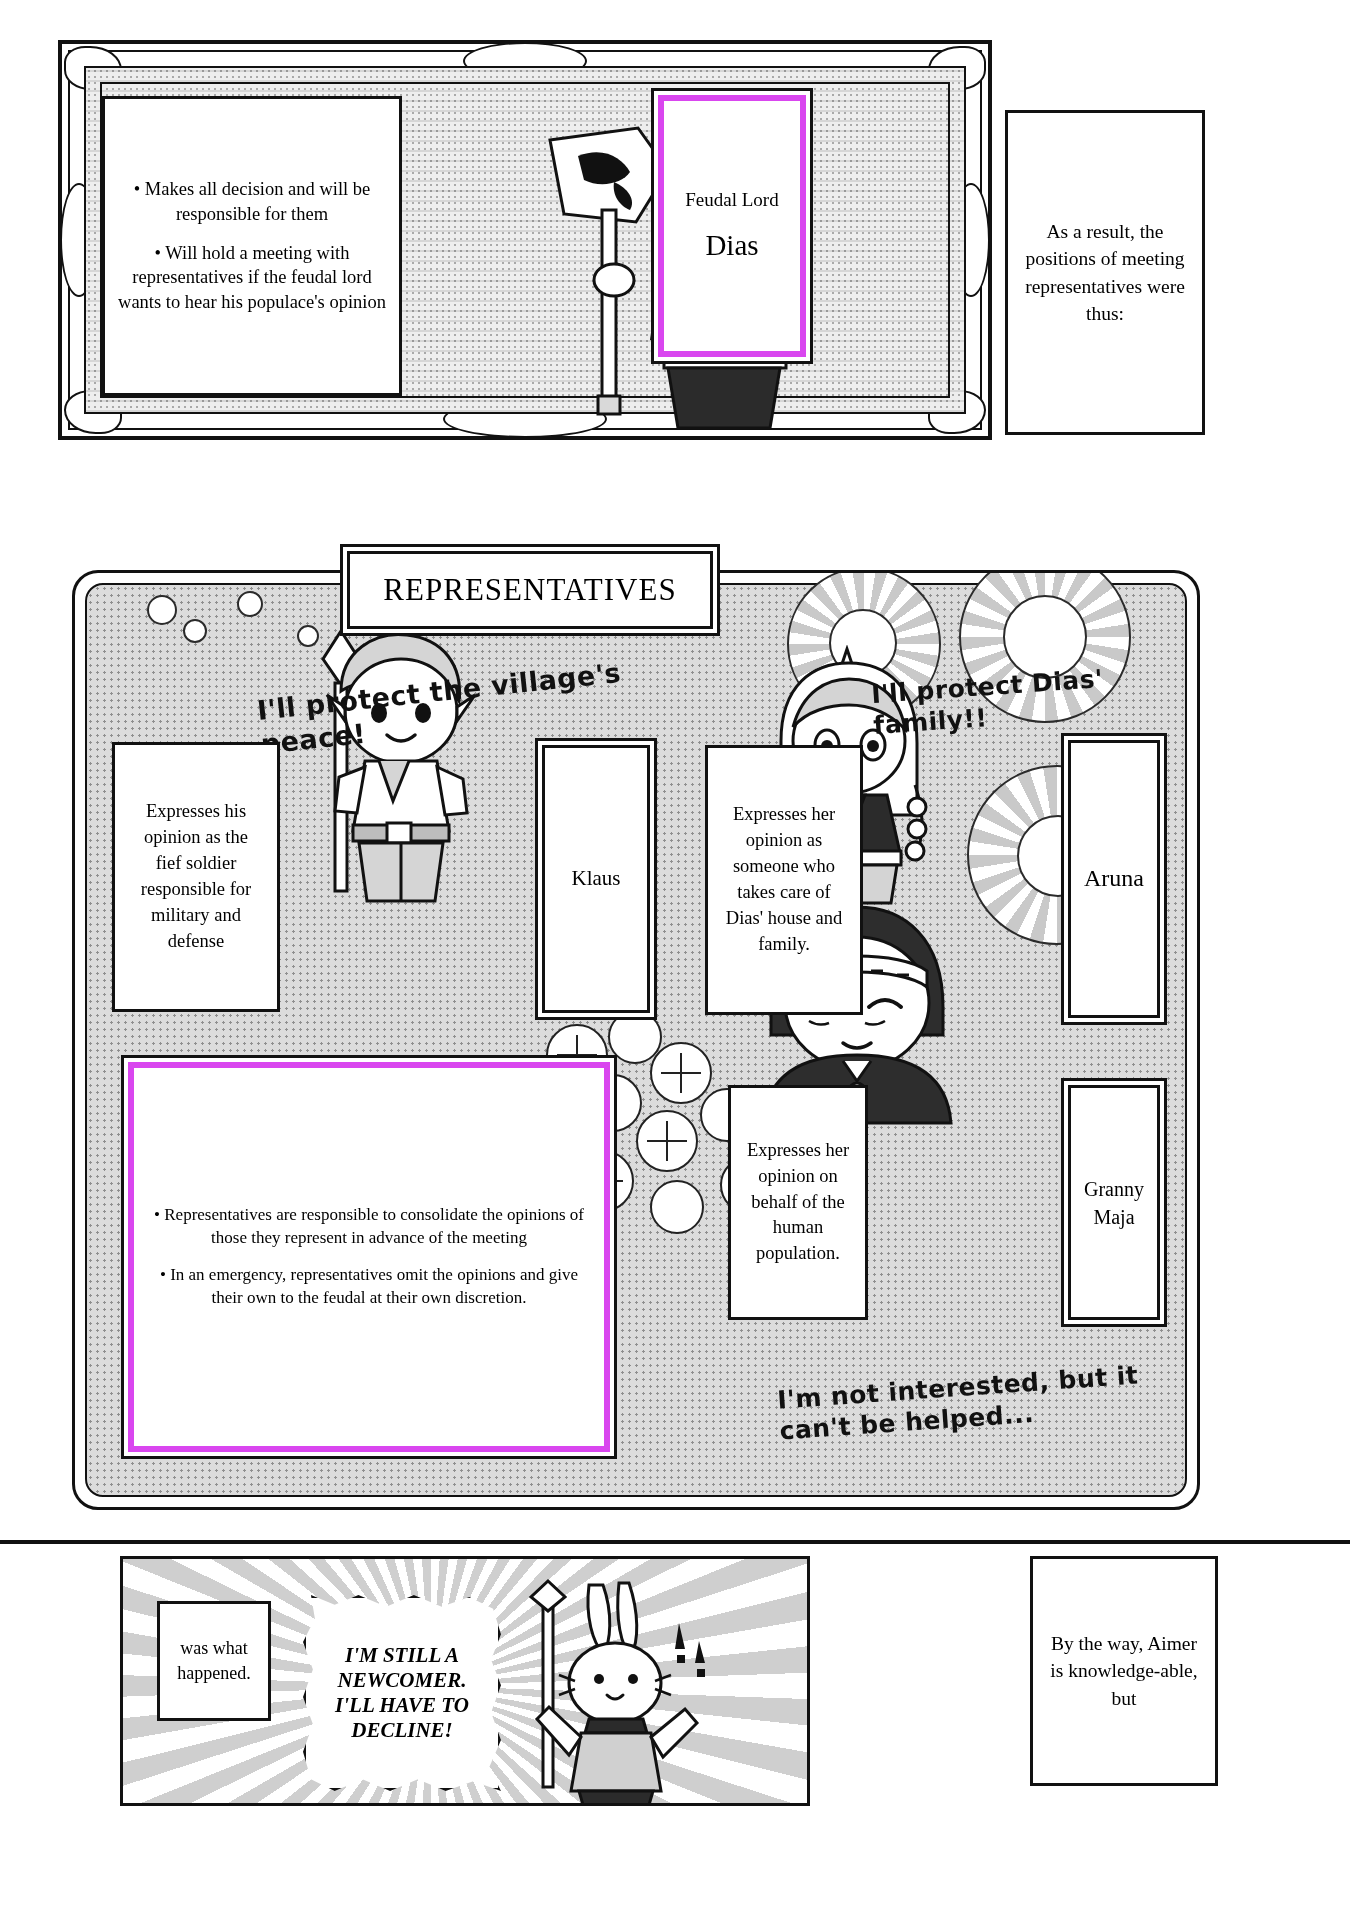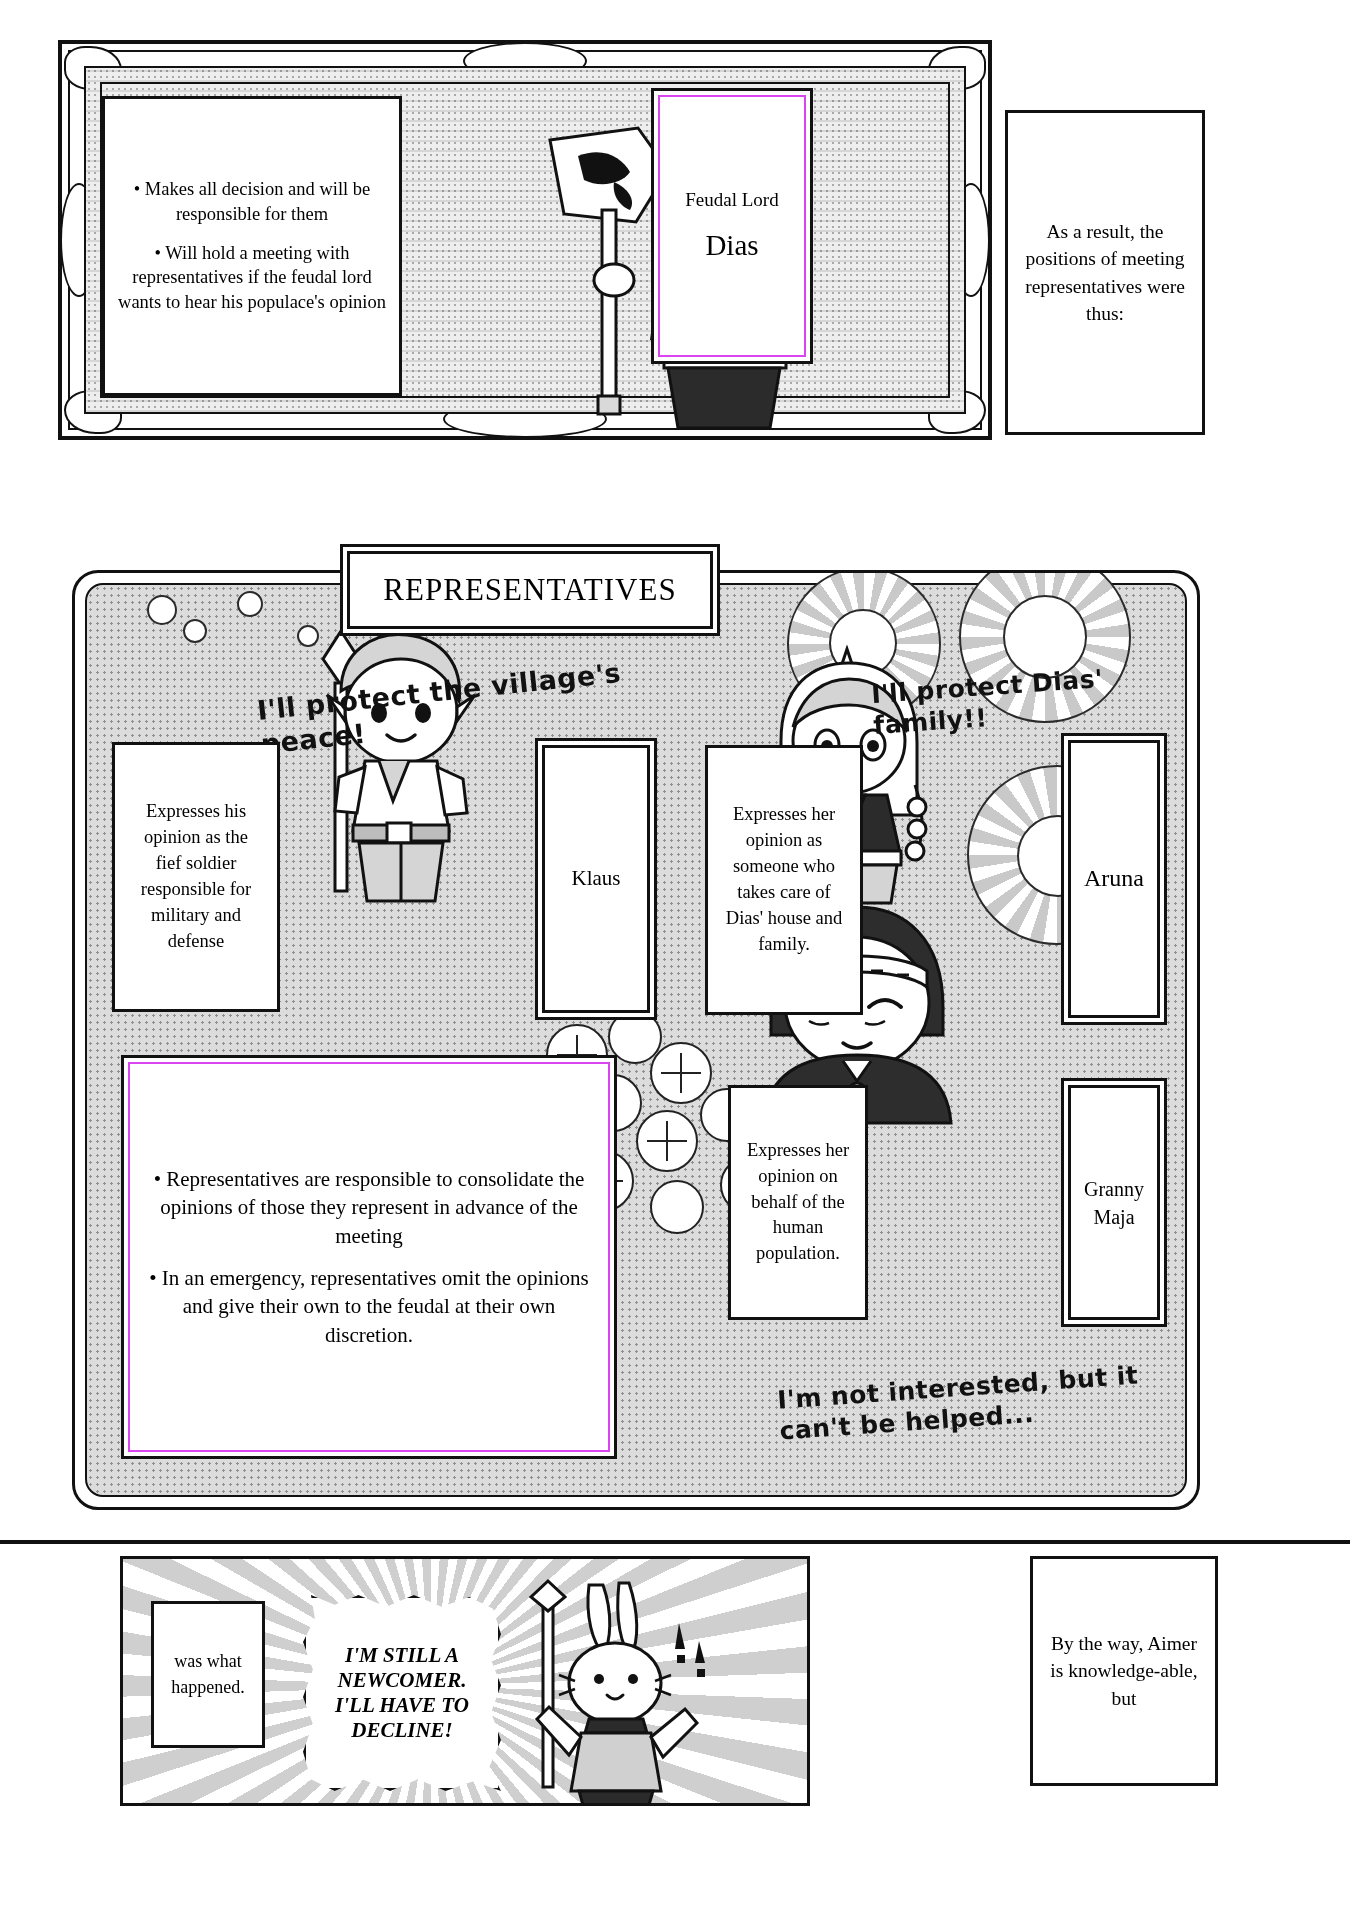--- a/index.html
+++ b/index.html
@@ -40,21 +40,21 @@
     display: flex;
     align-items: center;
     justify-content: center;
     text-align: center;
     padding: 10px 12px;
     font-family: "Liberation Serif", serif;
     color: #000;
     line-height: 1.35;
   }
   .tbox.double {
-    border: 2px solid #d946ef;
+    border: 6px solid #d946ef;
     box-shadow: 0 0 0 4px #fff, 0 0 0 7px #111;
   }
   .tbox ul {
     margin: 0;
     padding: 0;
     list-style: none;
     text-align: center;
   }
   .tbox li { margin: 0 0 14px 0; }
   .tbox li:last-child { margin-bottom: 0; }
@@ -427,21 +427,21 @@
     <span>Aruna</span>
   </div>
 
   <div class="plain-box" style="left:728px; top:1085px; width:140px; height:235px; font-size:18.5px;">
     <span>Expresses her opinion on behalf of the human population.</span>
   </div>
   <div class="plain-box" style="left:1068px; top:1085px; width:92px; height:235px; font-size:20px; box-shadow:0 0 0 4px #fff, 0 0 0 7px #111;">
     <span>Granny Maja</span>
   </div>
 
-  <div class="tbox double" style="left:128px; top:1062px; width:482px; height:390px; font-size:21px;">
+  <div class="tbox double" style="left:128px; top:1062px; width:482px; height:390px; font-size:17px;">
     <ul>
       <li>• Representatives are responsible to consolidate the opinions of those they represent in advance of the meeting</li>
       <li>• In an emergency, representatives omit the opinions and give their own to the feudal at their own discretion.</li>
     </ul>
   </div>
 
   <div id="bottom-divider"></div>
 
   <div class="panel" id="bottom-panel" style="padding:0;">
     <div class="burst"></div>
@@ -468,21 +468,21 @@
         <path d="M88 160 L56 130 L44 142 L76 178 Z" fill="#fff" stroke="#111" stroke-width="3"></path>
         <path d="M158 160 L192 132 L204 146 L170 180 Z" fill="#fff" stroke="#111" stroke-width="3"></path>
 
         <path d="M86 214 L160 214 L156 228 L90 228 Z" fill="#2b2b2b" stroke="#111" stroke-width="3"></path>
 
         <path d="M186 46 l6 26 l-10 0 z M184 78 l8 0 l0 8 l-8 0 z" fill="#111"></path>
         <path d="M206 64 l6 22 l-10 0 z M204 92 l8 0 l0 8 l-8 0 z" fill="#111"></path>
       </svg>
     </div>
 
-    <div class="plain-box" style="left:28px; top:42px; width:114px; height:147px; font-size:18px;">
+    <div class="plain-box" style="left:34px; top:42px; width:114px; height:120px; font-size:18px;">
       <span>was what happened.</span>
     </div>
 
     <div class="shout" style="left:180px; top:36px; width:192px; height:190px; font-size:21px;">
       <span style="padding:0 14px;font-family:Liberation Serif, serif;">I'M STILL A NEWCOMER. I'LL HAVE TO DECLINE!</span>
     </div>
   </div>
 
 
   <div class="plain-box" style="left:1030px; top:1556px; width:188px; height:230px; font-size:19.5px;">

